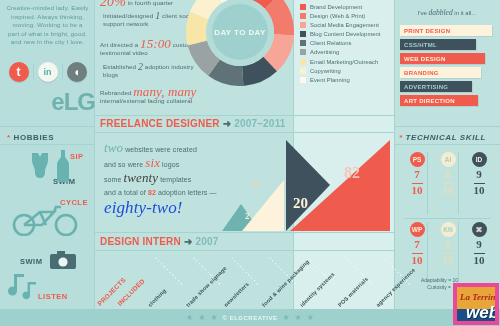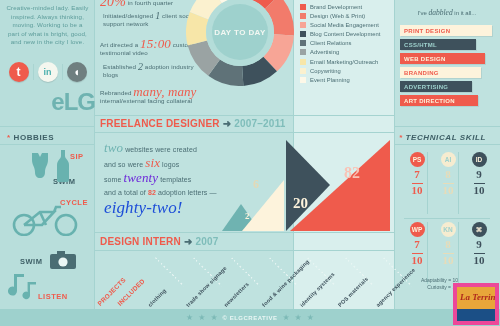--- a/index.html
+++ b/index.html
@@ -146,21 +146,21 @@
   .band-head .t2 { color: #7fbdba; }
   #free-text { position: absolute; left: 104px; top: 141px; width: 125px; }
   #free-text p {
     font-size: 7px; color: #4a6d73; line-height: 13px; letter-spacing: .1px;
   }
   #free-text .scr {
     font-family: "Liberation Serif", serif; font-style: italic; font-size: 13px;
   }
   #free-text .teal { color: #6fb3b1; }
   #free-text .red { color: #ef5b4c; }
-  #free-text .dark { color: #6d28d9; }
+  #free-text .dark { color: #404040; }
   #free-text .final {
     font-family: "Liberation Serif", serif; font-style: italic;
     font-size: 17px; color: #1d4ed8; display: block; margin-top: 2px;
   }
   .tri { position: absolute; }
   .tri-lbl {
     position: absolute; font-family: "Liberation Serif", serif;
     font-weight: bold; color: #fdf3dc;
   }
   #intern-labels { position: absolute; left: 95px; top: 252px; width: 299px; height: 56px; }
@@ -471,15 +471,16 @@
     <span class="star">★</span>
     <span class="star">★</span>
     <span class="ctext">© ELGCREATIVE</span>
     <span class="star">★</span>
     <span class="star">★</span>
     <span class="star">★</span>
   </div>
 
   <div id="badge">
     <div class="top">La Terrina</div>
+    <div class="web">web</div>
   </div>
 
 </div>
 
 </body></html>

